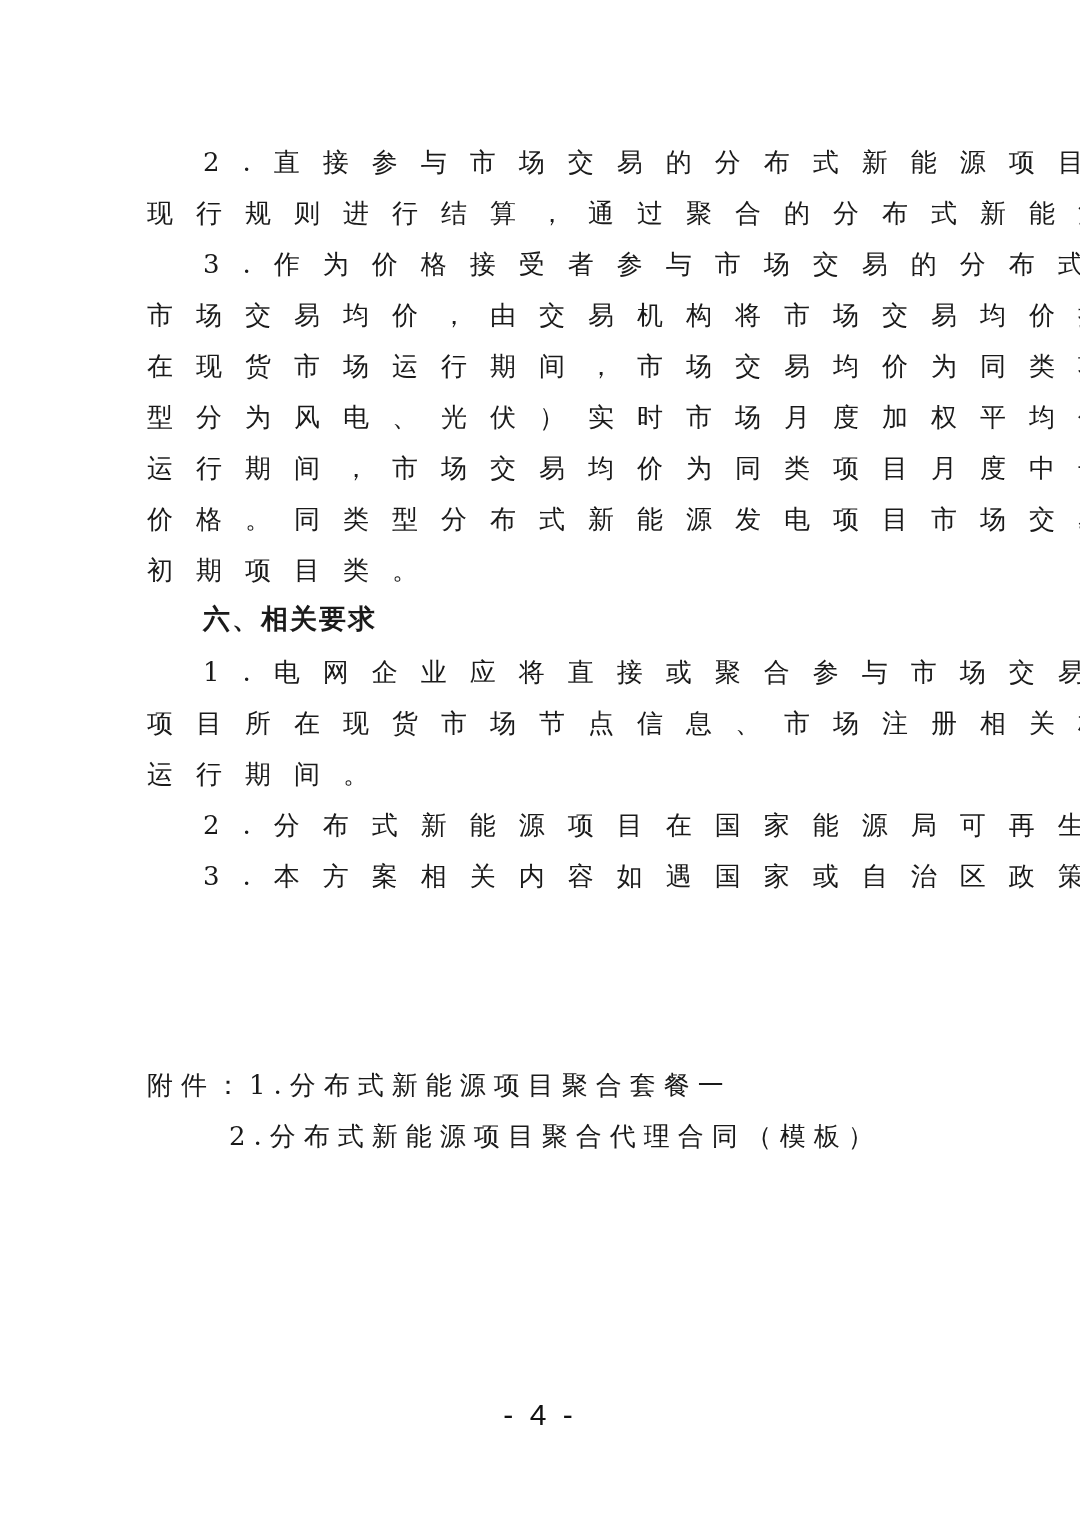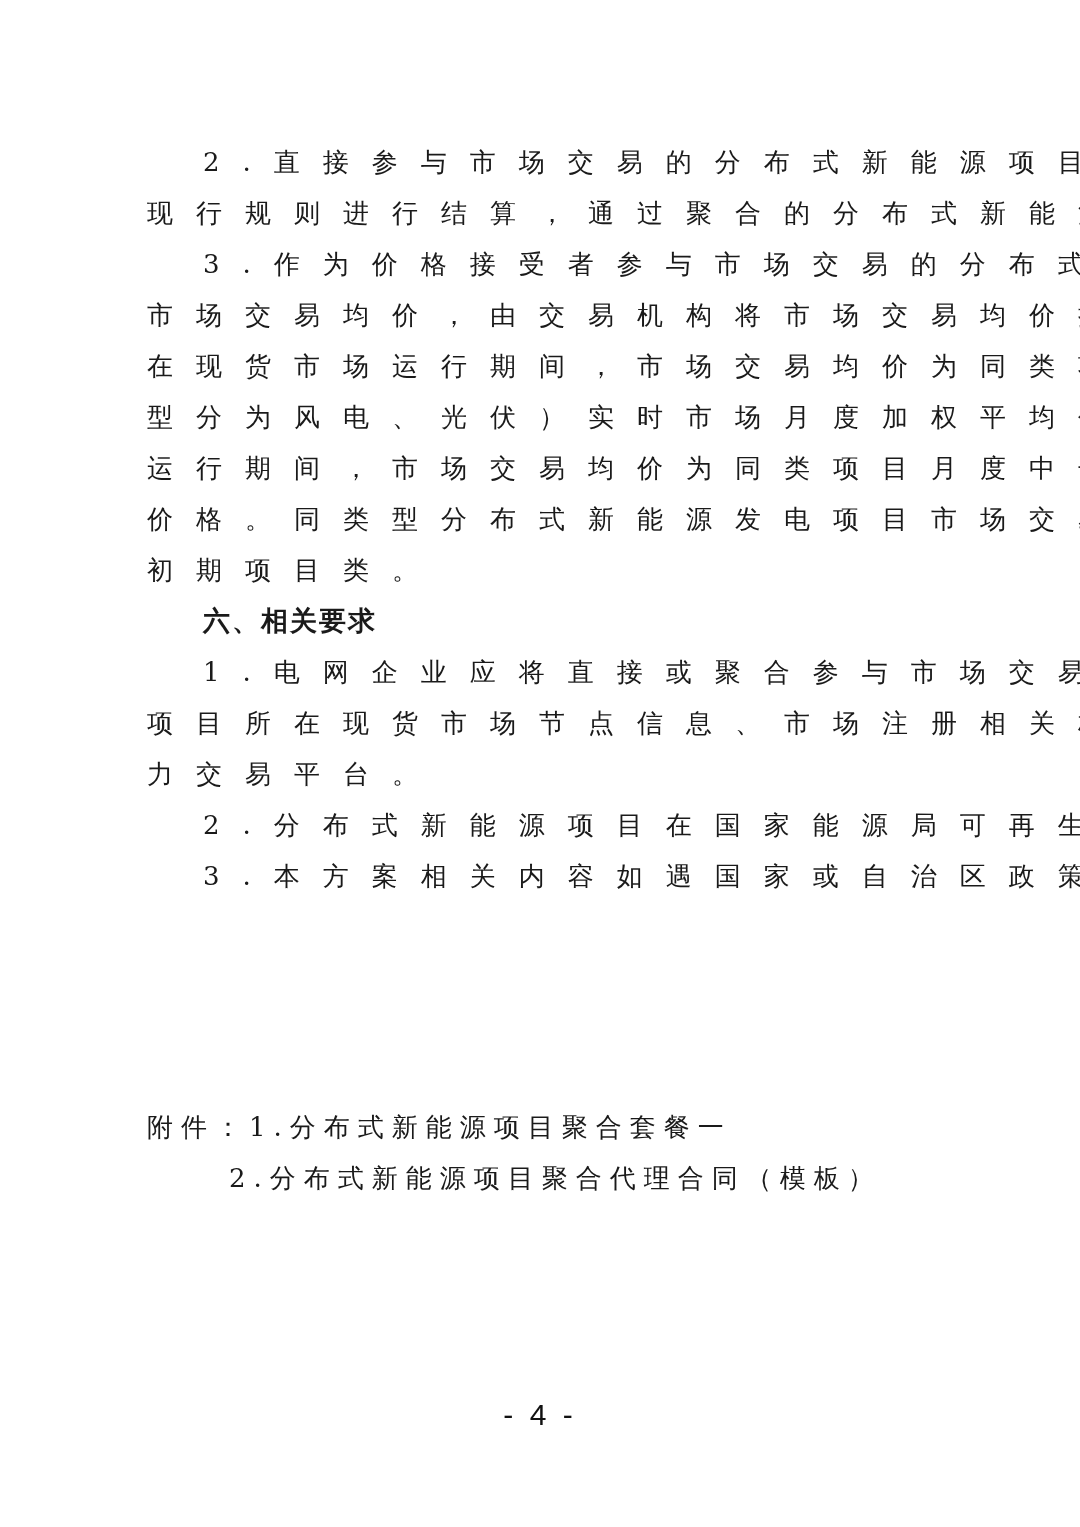--- a/index.html
+++ b/index.html
@@ -37,30 +37,30 @@
     }
     .line {
       display: block;
       white-space: nowrap;
       height: 51px;
     }
     .indent {
       padding-left: 56px;
     }
     .heading {
-      font-family: Liberation Serif, serif;
+      font-family: Liberation Mono, monospace;
       font-weight: bold;
       font-size: 27px;
       letter-spacing: 2px;
       padding-left: 56px;
     }
     .attach {
       position: absolute;
       left: 147px;
-      top: 1102px;
+      top: 1060px;
       font-family: "DejaVu Serif", "Liberation Serif", serif;
       font-size: 26px;
       line-height: 51px;
       letter-spacing: 8px;
     }
     .attach .row {
       display: block;
       white-space: nowrap;
       height: 51px;
     }
@@ -99,21 +99,21 @@
       <span class="line">运行期间，市场交易均价为同类项目月度中长期交易加权平均</span>
       <span class="line">价格。同类型分布式新能源发电项目市场交易均价按月在电力</span>
       <span class="line">初期项目类。</span>
     </div>
 
     <div class="line heading">六、相关要求</div>
 
     <div class="para">
       <span class="line indent">1.电网企业应将直接或聚合参与市场交易的分布式新能源</span>
       <span class="line">项目所在现货市场节点信息、市场注册相关档案信息推送至电</span>
-      <span class="line">力交易平台。</span>
+      <span class="line">运行期间。</span>
     </div>
 
     <div class="para">
       <span class="line indent">2.分布式新能源项目在国家能源局可再生能源管理平台完</span>
     </div>
 
     <div class="para">
       <span class="line indent">3.本方案相关内容如遇国家或自治区政策调整，按最新政</span>
     </div>
   </div>

